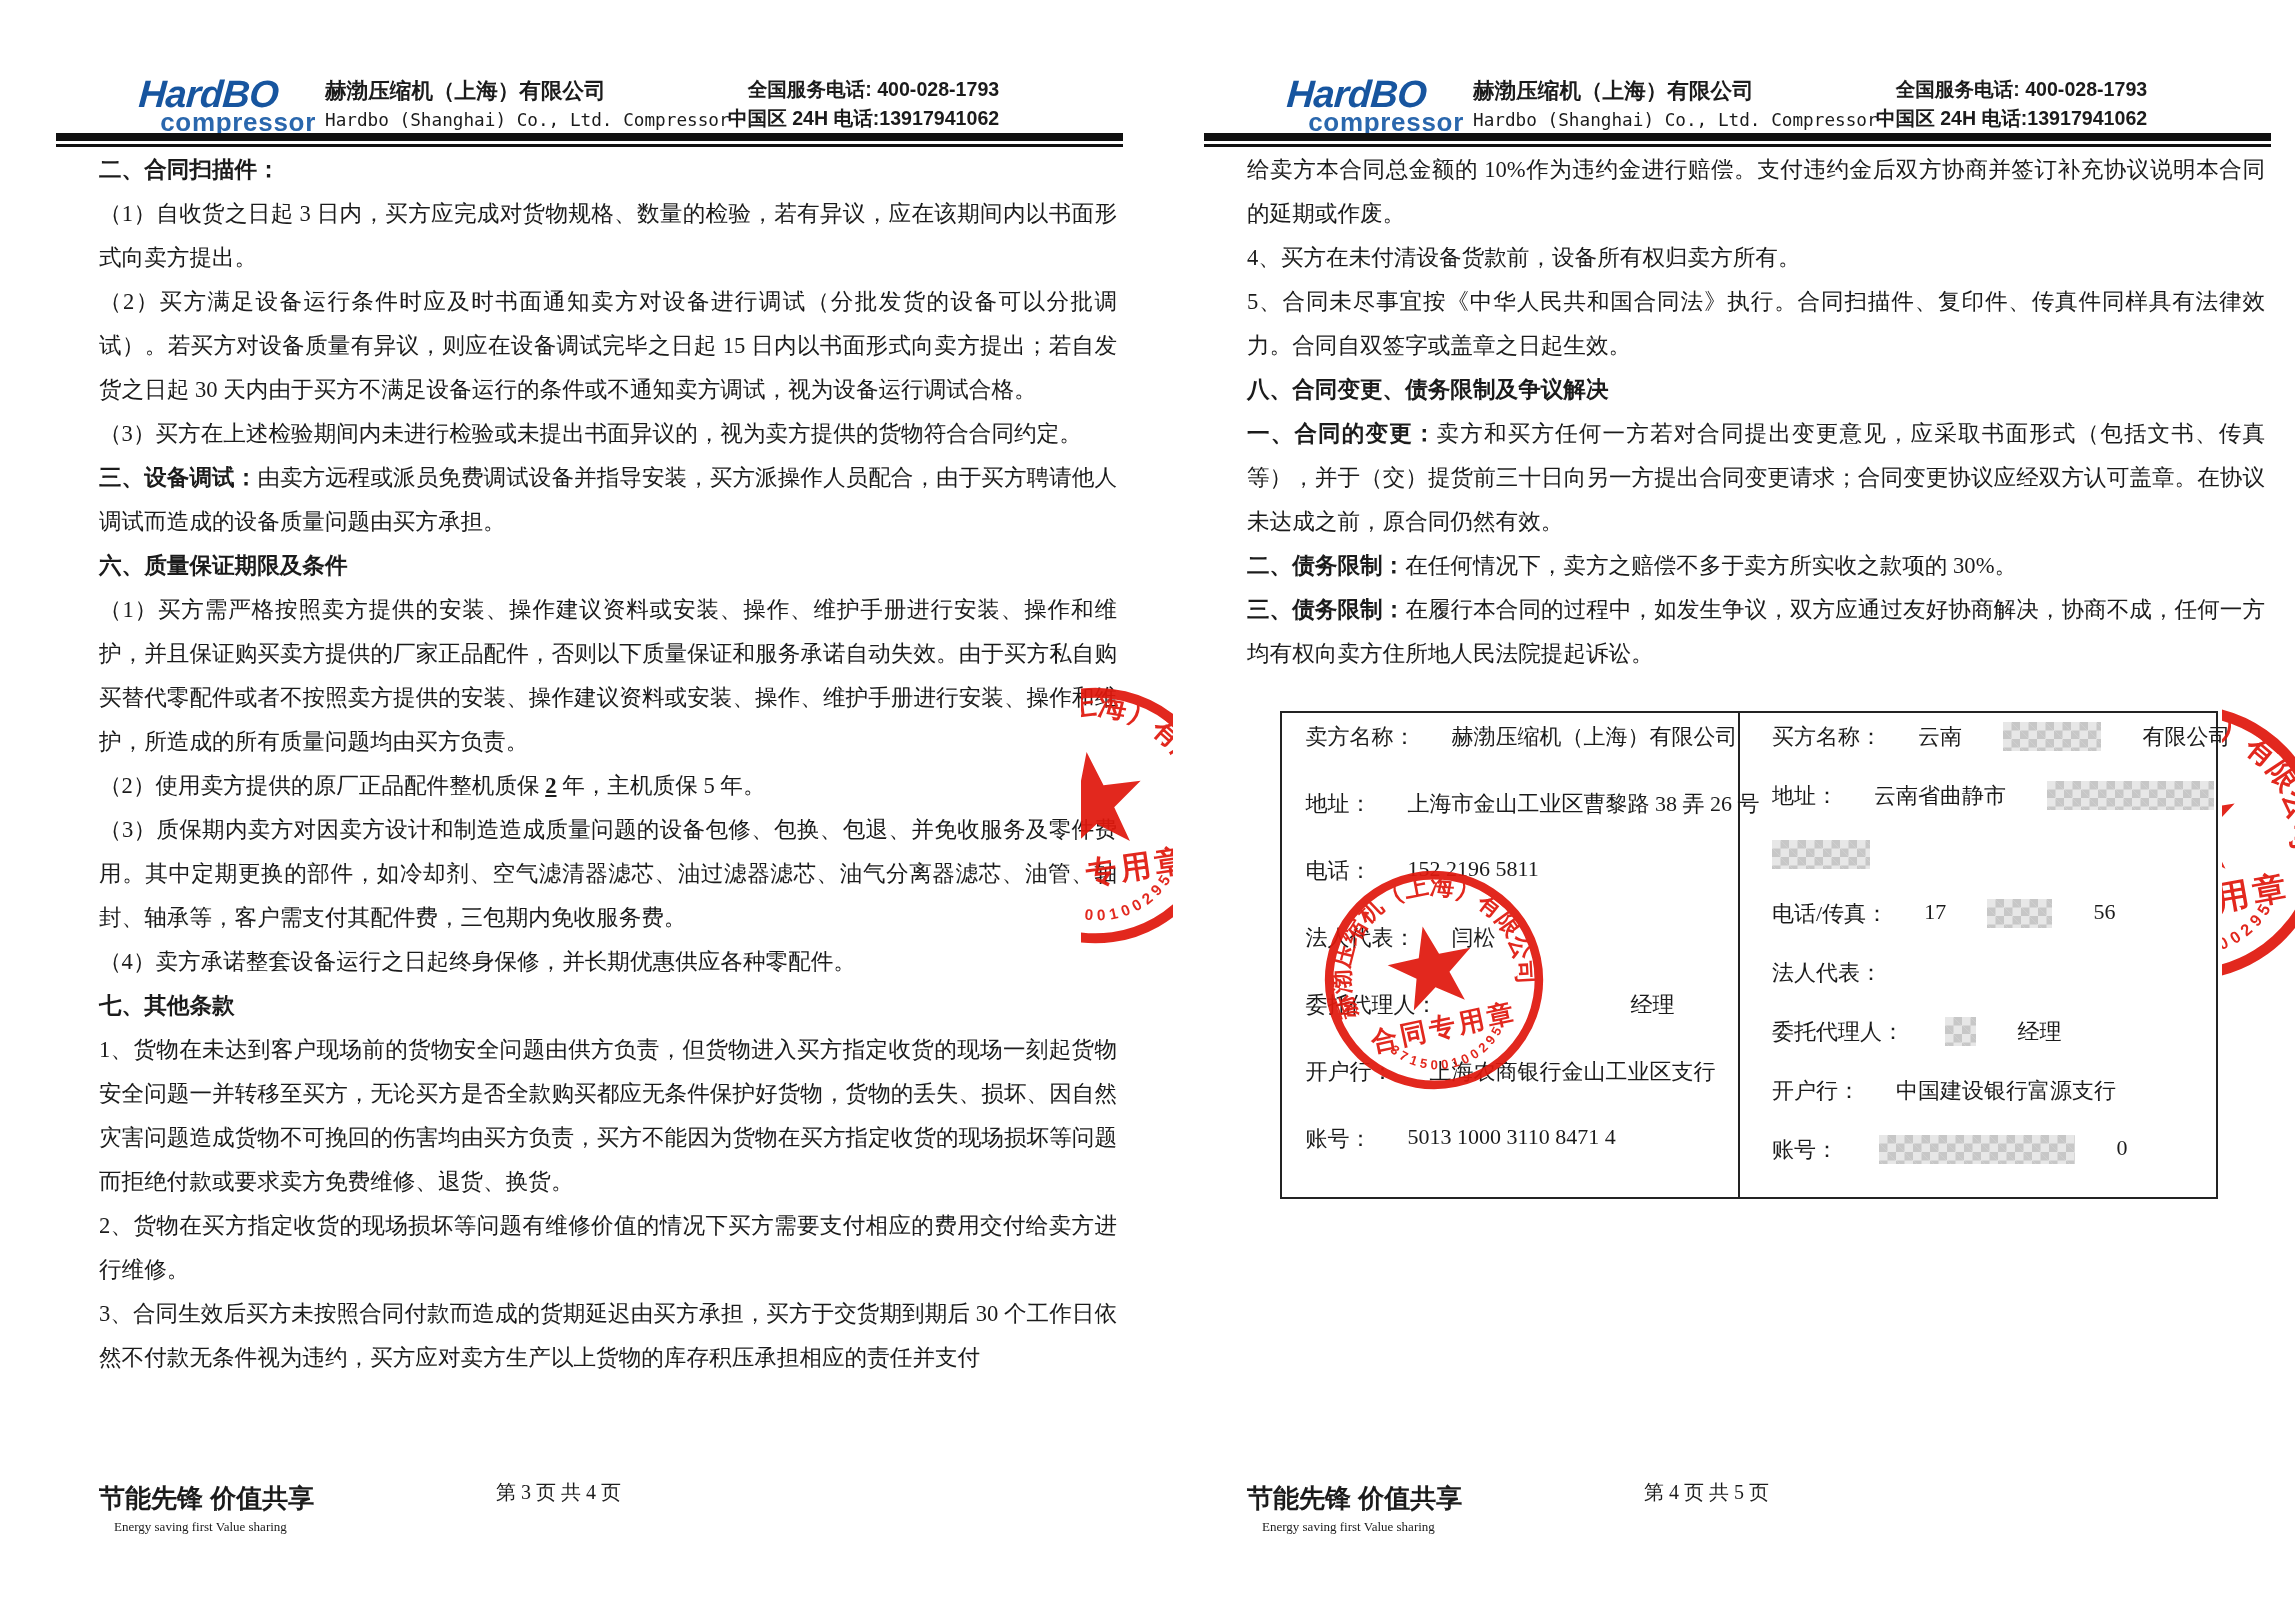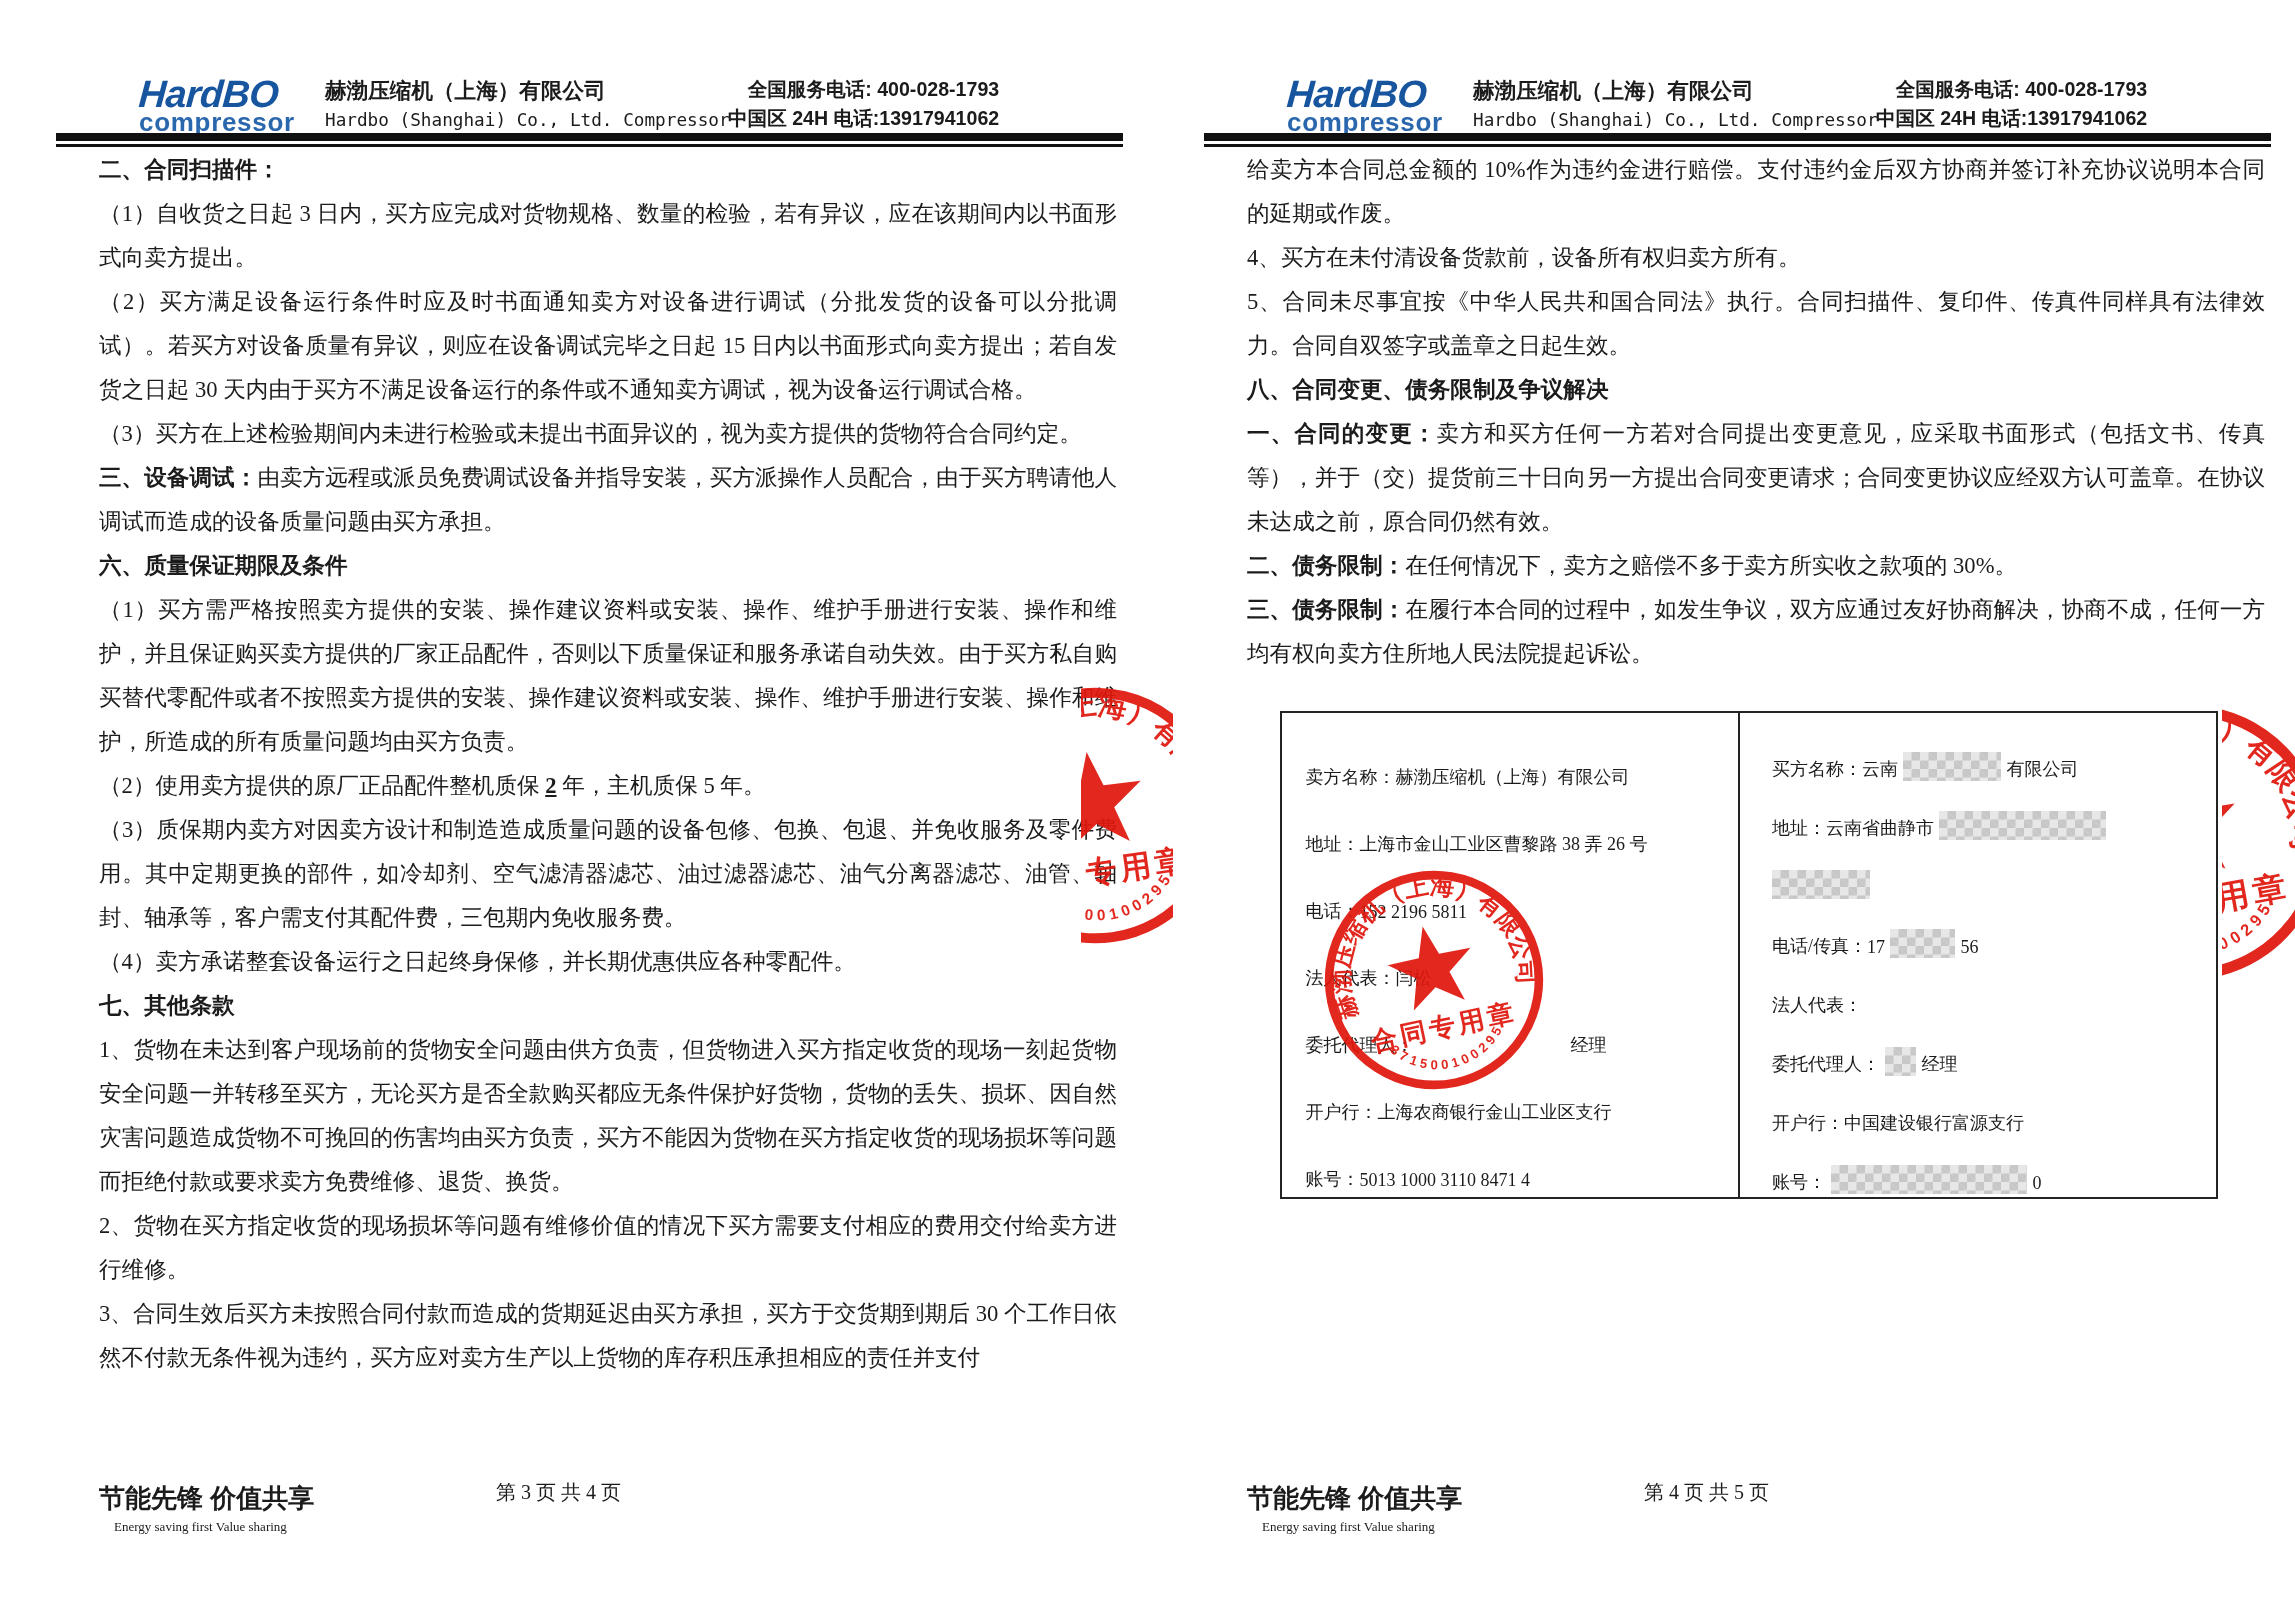--- a/index.html
+++ b/index.html
@@ -8,21 +8,21 @@
   .page{position:absolute;top:0;width:1148px;height:1623px;background:#ffffff;}
   #pageL{left:0;}
   #pageR{left:1148px;}
 
   
   .hdr{position:absolute;top:76px;left:0;width:1148px;height:65px;}
   .logo{position:absolute;left:139px;top:1.3px;width:177px;}
   .logo .l1{font-family:"Liberation Sans",sans-serif;font-style:italic;font-weight:900;
             font-size:38px;line-height:34px;color:#17559f;letter-spacing:-0.7px;transform:skewX(-4deg);}
   .logo .l2{font-family:"Liberation Sans",sans-serif;font-weight:700;font-size:26px;line-height:26px;
-            color:#2a67ad;letter-spacing:0.7px;margin-top:-2px;}
+            color:#2a67ad;letter-spacing:0.7px;margin-top:-2px;text-align:right;}
   .hnames{position:absolute;left:325px;top:3.9px;}
   .hcn{font-family:"Liberation Sans",sans-serif;font-weight:700;font-size:21.6px;line-height:21.6px;}
   .hen{font-family:"DejaVu Sans Mono",monospace;font-weight:400;font-size:17.7px;line-height:17.7px;margin-top:10.5px;}
   .hphones{position:absolute;left:728px;top:3.9px;font-family:"Liberation Sans",sans-serif;font-weight:700;font-size:19.6px;line-height:19.6px;text-align:right;}
   .hphones div+div{margin-top:9.8px;}
   .hrule{position:absolute;top:133px;left:56px;width:1067px;}
   .hrule .b1{height:7.9px;background:#101010;}
   .hrule .b2{height:2.6px;background:#101010;margin-top:3.3px;}
 
   
@@ -35,21 +35,21 @@
   .ftr-cn{position:absolute;left:99px;top:1481px;font-family:"Liberation Sans",sans-serif;font-weight:700;font-size:26px;}
   .ftr-en{position:absolute;left:114px;top:1519px;font-size:13px;}
   .pgnum{position:absolute;left:496px;top:1479px;font-size:20px;}
 
   
   .ctable{position:absolute;left:132px;top:711px;width:938px;height:488px;
           border:2.6px solid #232323;box-sizing:border-box;display:flex;background:transparent;}
   .tcell{box-sizing:border-box;position:relative;padding:9.2px 6.5px 0 23.6px;}
   .tcell.seller{width:458px;border-right:2.6px solid #232323;}
   .tcell.buyer{flex:1;padding-left:32px;}
-  .trow{font-size:18px;height:67px;display:flex;align-items:flex-end;white-space:nowrap;}
+  .trow{font-size:22px;height:67px;display:flex;align-items:flex-start;white-space:nowrap;gap:36px;}
   .buyer .trow{height:59px;}
   .blur{display:inline-block;vertical-align:-6.5px;height:29px;margin:0 5.2px;
         background:
           linear-gradient(45deg,#c7c7c7 25%,transparent 25%,transparent 75%,#c7c7c7 75%),
           linear-gradient(45deg,#c7c7c7 25%,#e7e7e7 25%,#e7e7e7 75%,#c7c7c7 75%);
         background-size:17px 17px;background-position:0 0,8.5px 8.5px;}
   .agent-gap{margin-left:157px;}
 
   
   .stamp{position:absolute;pointer-events:none;opacity:.93;}

